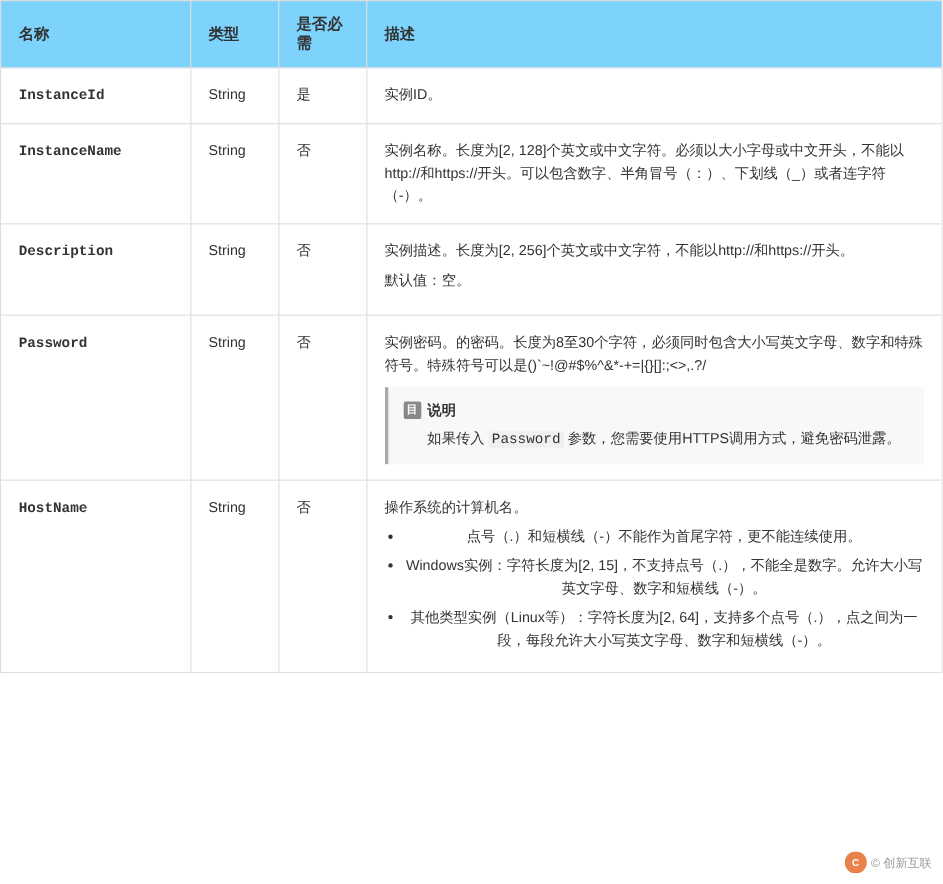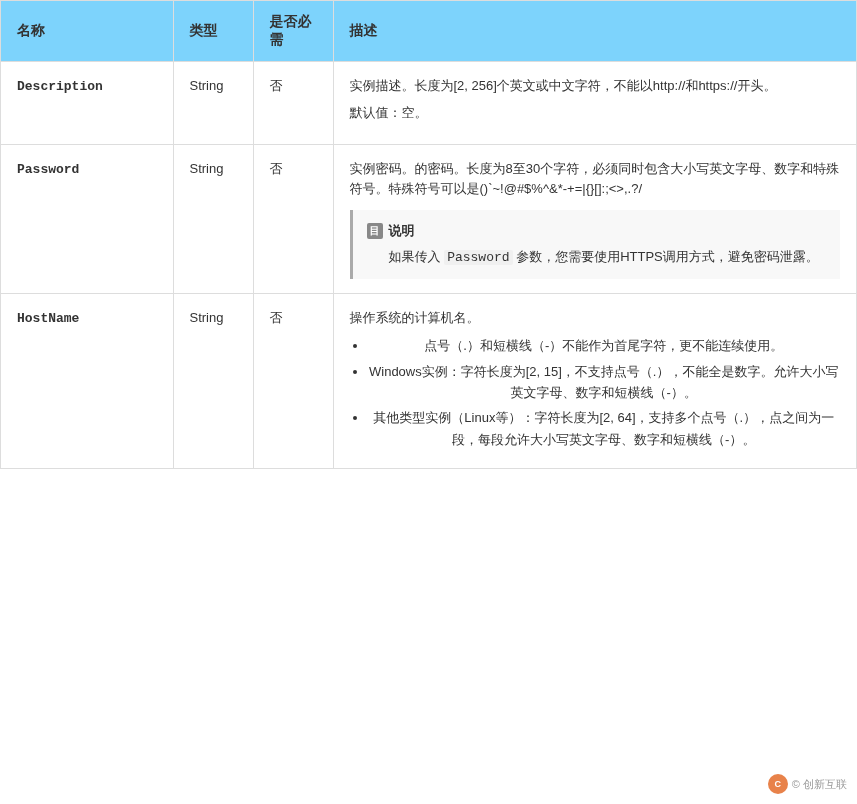--- a/index.html
+++ b/index.html
@@ -121,20 +121,36 @@
     <thead>
       <tr>
         <th class="col-name">名称</th>
         <th class="col-type">类型</th>
         <th class="col-required">是否必需</th>
         <th class="col-desc">描述</th>
       </tr>
     </thead>
     <tbody id="table-body">
         <tr>
+          <td class="col-name"><span class="param-name">InstanceId</span></td>
+          <td class="col-type">String</td>
+          <td class="col-required">是</td>
+          <td class="col-desc">
+            <p>实例ID。</p>
+          </td>
+        </tr>
+        <tr>
+          <td class="col-name"><span class="param-name">InstanceName</span></td>
+          <td class="col-type">String</td>
+          <td class="col-required">否</td>
+          <td class="col-desc">
+            <p>实例名称。长度为[2, 128]个英文或中文字符。必须以大小字母或中文开头，不能以http://和https://开头。可以包含数字、半角冒号（：）、下划线（_）或者连字符（-）。</p>
+          </td>
+        </tr>
+        <tr>
           <td class="col-name"><span class="param-name">Description</span></td>
           <td class="col-type">String</td>
           <td class="col-required">否</td>
           <td class="col-desc">
             <p style="margin-bottom: 6px;">实例描述。长度为[2, 256]个英文或中文字符，不能以http://和https://开头。</p>
             <p style="margin-bottom: 6px;">默认值：空。</p>
           </td>
         </tr>
         <tr>
           <td class="col-name"><span class="param-name">Password</span></td>

